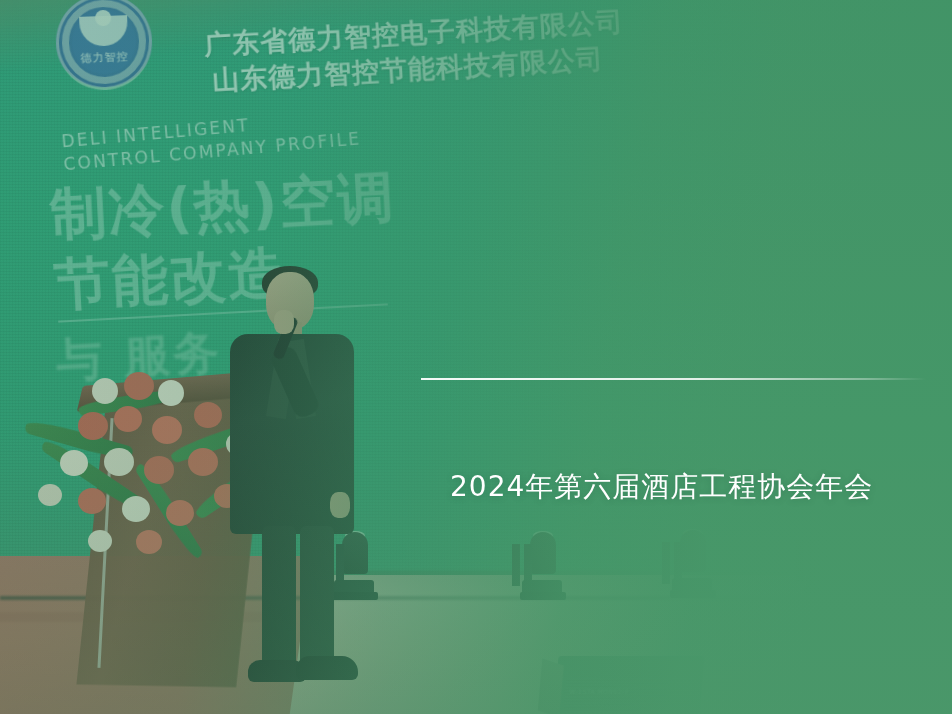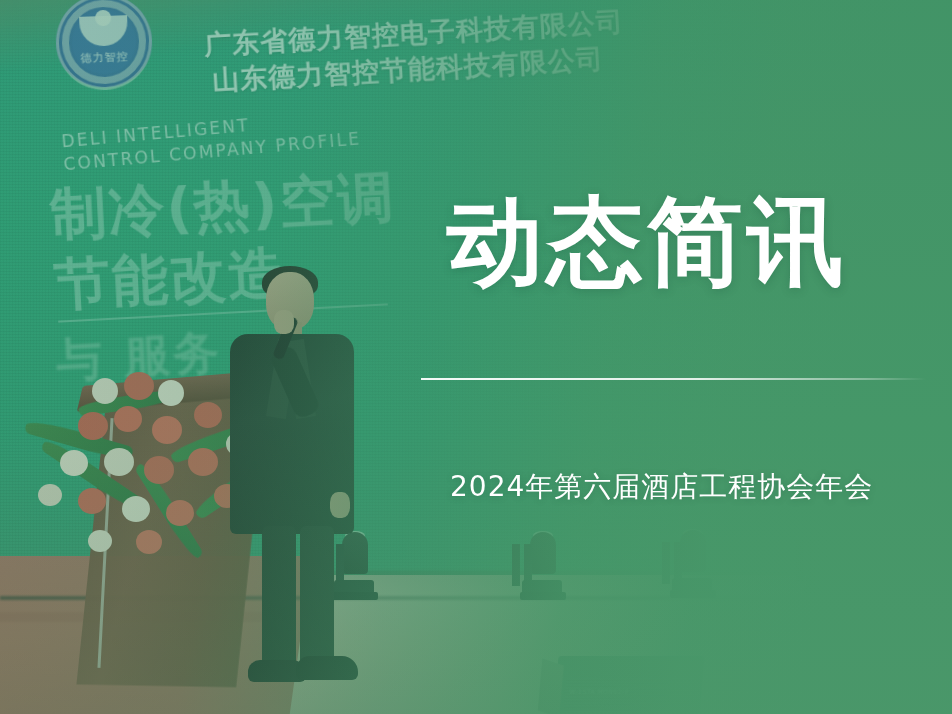--- a/index.html
+++ b/index.html
@@ -456,18 +456,17 @@
   <div class="layer monitor">
     <div class="wedge"></div>
     <div class="grille"></div>
     <div class="brand">W-1STA MON62-P</div>
   </div>
 
   <div class="layer tint"></div>
   <div class="layer tint2"></div>
 
   <div class="content">
-    <div class="headline">动态简讯</div>
     <div class="divider"></div>
     <div class="subtitle">2024年第六届酒店工程协会年会</div>
   </div>
 
 </div>
 
 </body></html>

